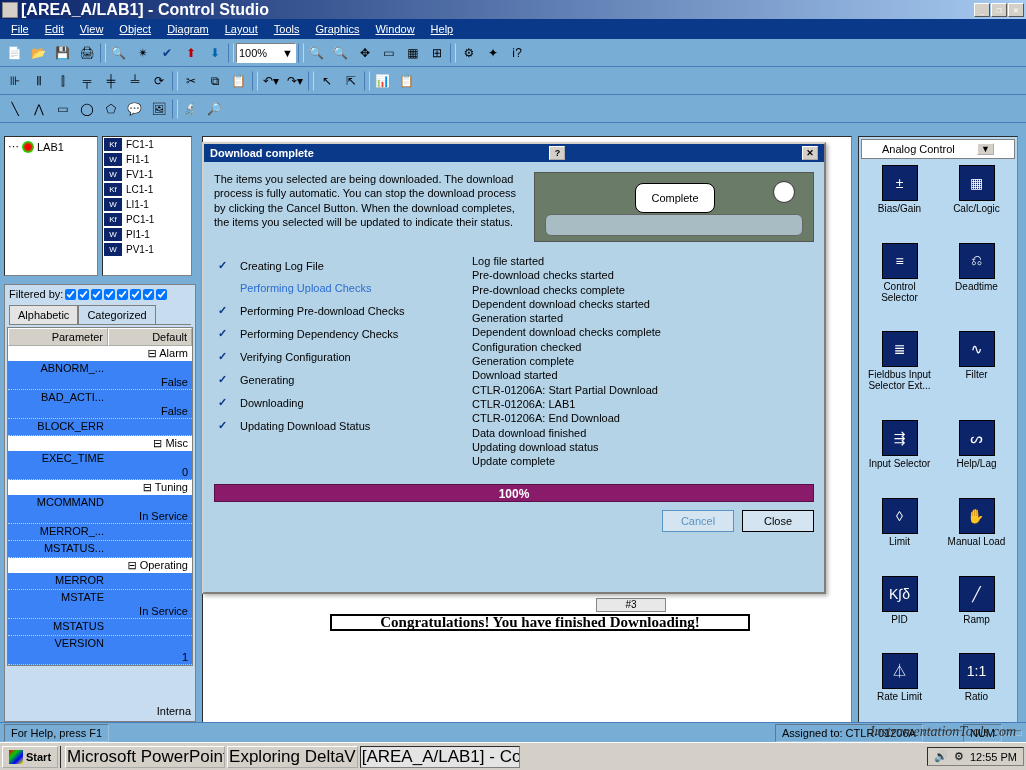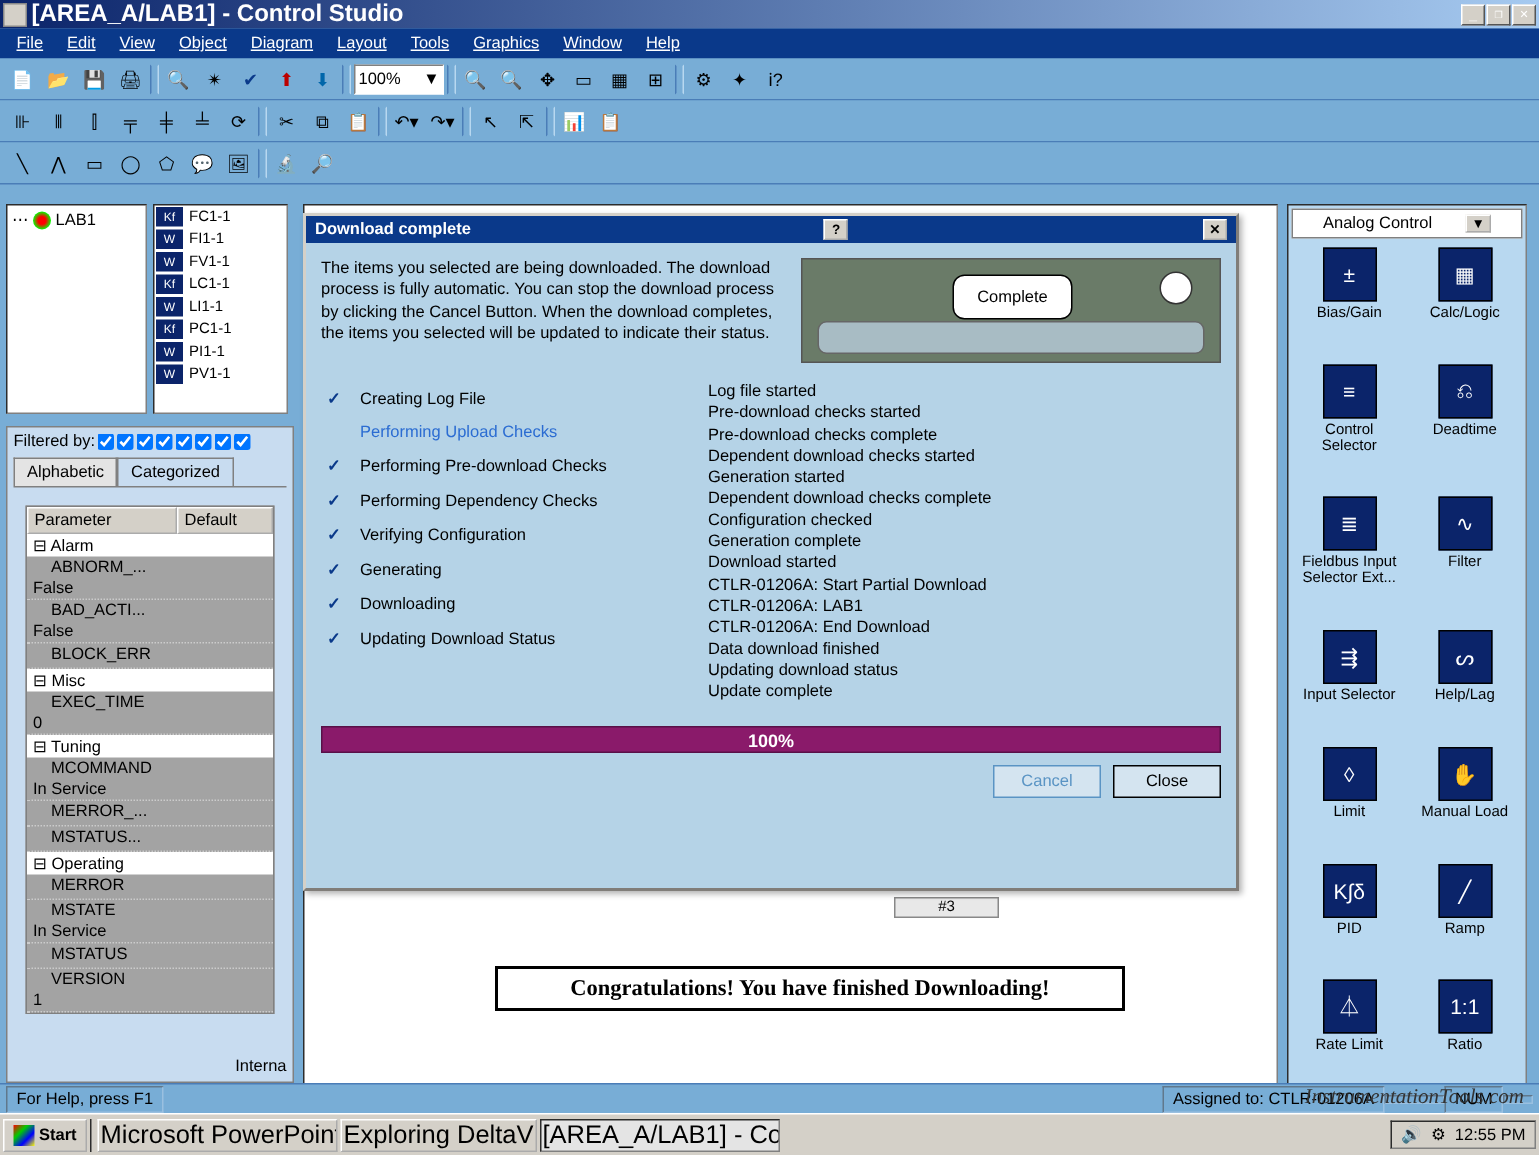--- a/index.html
+++ b/index.html
@@ -21,21 +21,21 @@
 .tree .nicon { width: 12px; height: 12px; background: radial-gradient(circle, #f00 30%, #0f0 70%); border-radius: 50%; }
 .sublist { position: absolute; left: 102px; top: 0; width: 90px; height: 140px; background: #fff; border: 1px inset #808080; overflow: hidden; }
 .sublist .item { display: flex; align-items: center; gap: 4px; font-size: 10px; padding: 0 1px; height: 15px; }
 .sublist .item .block { width: 18px; height: 13px; background: #0b246a; color: #fff; font-size: 8px; display: flex; align-items: center; justify-content: center; }
 .filterbox { position: absolute; left: 4px; top: 148px; width: 192px; bottom: 20px; background: #c8dcf0; border: 1px solid #808080; }
 .filterbox .frow { padding: 3px 4px; font-size: 11px; display: flex; align-items: center; gap: 2px; }
 .filterbox .frow input[type=checkbox] { width: 11px; height: 11px; }
 .tabs { display: flex; border-bottom: 1px solid #808080; margin: 2px 4px 0 4px; }
 .tab { padding: 3px 8px; font-size: 11px; border: 1px solid #808080; border-bottom: none; background: #e4e4e4; }
 .tab.active { background: #c8dcf0; }
-.paramgrid { margin: 12px; background: #a3a3a3; border: 1px solid #808080; font-size: 11px; }
+.paramgrid { margin: 2px; background: #3b82f6; border: 1px solid #808080; font-size: 11px; text-align: right; }
 .paramgrid .hdr { display: flex; background: #d4d0c8; }
 .paramgrid .hdr div { padding: 2px 4px; border: 1px outset #fff; font-size: 11px; }
 .paramgrid .hdr .c1 { width: 100px; }
 .paramgrid .hdr .c2 { flex: 1; }
 .paramgrid .row { display: flex; border-bottom: 1px dotted #ccc; flex-direction: column; }
 .paramgrid .row .c1 { width: 100px; padding: 1px 4px; }
 .paramgrid .row .c2 { flex: 1; padding: 1px 4px; }
 .paramgrid .group { padding: 1px 4px; background: #fff; }
 .palette { position: absolute; right: 8px; top: 0; width: 160px; bottom: 8px; background: #b8d8f0; border: 1px inset #808080; }
 .palette .phdr { height: 20px; background: #fff; border: 1px solid #808080; margin: 2px; font-size: 11px; padding: 2px 20px; display: flex; align-items: center; }
@@ -58,21 +58,21 @@
 .dmid { display: flex; gap: 18px; margin-top: 12px; }
 .checklist { width: 240px; }
 .checklist .citem { display: flex; align-items: center; gap: 8px; padding: 5px 4px; font-size: 11px; }
 .checklist .citem .chk { width: 14px; color: #0a398a; font-weight: bold; }
 .checklist .citem.current { color: #2b6cd2; }
 .log { flex: 1; font-size: 11px; line-height: 1.3; }
 .progress { margin-top: 16px; height: 18px; background: #8a1a6a; color: #fff; text-align: center; font-size: 12px; font-weight: bold; line-height: 18px; border: 1px solid #581048; }
 .dbtns { display: flex; justify-content: flex-end; gap: 8px; margin-top: 8px; }
 .dbtn { width: 72px; height: 22px; background: #d4e4f0; border: 1px solid #5a94c4; font-size: 11px; color: #5a94c4; }
 .dbtn.default { color: #000; border: 1px solid #000; }
-.banner { position: absolute; left: 330px; top: 644px; width: 420px; height: 30px; background: #fff; border: 2px solid #000; font-size: 15px; font-weight: bold; font-family: "Times New Roman", serif; display: flex; align-items: center; justify-content: center; z-index: 5; }
+.banner { position: absolute; left: 330px; top: 614px; width: 420px; height: 17px; background: #fff; border: 2px solid #000; font-size: 15px; font-weight: bold; font-family: "Times New Roman", serif; display: flex; align-items: center; justify-content: center; z-index: 5; }
 .status { position: absolute; bottom: 28px; left: 0; right: 0; height: 20px; background: #78add6; display: flex; align-items: center; padding: 0 4px; font-size: 11px; border-top: 1px solid #4a7db7; }
 .status .cell { padding: 2px 6px; border: 1px inset #9ac0e0; }
 .status .spacer { flex: 1; }
 .taskbar { position: absolute; bottom: 0; left: 0; right: 0; height: 28px; background: #d4d0c8; display: flex; align-items: center; border-top: 1px solid #fff; padding: 1px 2px; }
 .startbtn { height: 22px; padding: 0 6px; border: 1px outset #fff; background: #d4d0c8; font-size: 11px; font-weight: bold; display: flex; align-items: center; gap: 3px; }
 .taskbtn { height: 22px; padding: 0 1px; border: 1px outset #fff; background: #d4d0c8; font-size: 17px; display: flex; align-items: center; gap: 3px; margin-left: 2px; max-width: 160px; overflow: hidden; white-space: nowrap; }
 .taskbtn.active { border: 1px inset #808080; background: #e4e4e4; }
 .tray { margin-left: auto; border: 1px inset #808080; padding: 2px 6px; font-size: 11px; display: flex; align-items: center; gap: 6px; }
 .watermark { position: absolute; right: 10px; bottom: 30px; font-size: 14px; font-style: italic; font-family: "Times New Roman", serif; color: #333; z-index: 30; }
 .hash3 { position: absolute; left: 596px; top: 598px; width: 70px; height: 14px; border: 1px solid #888; font-size: 10px; text-align: center; z-index: 4; background: #e8e8e8; }

